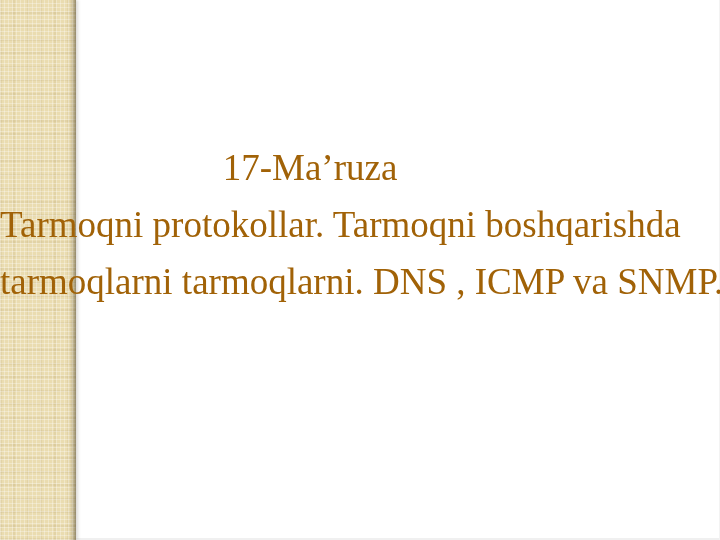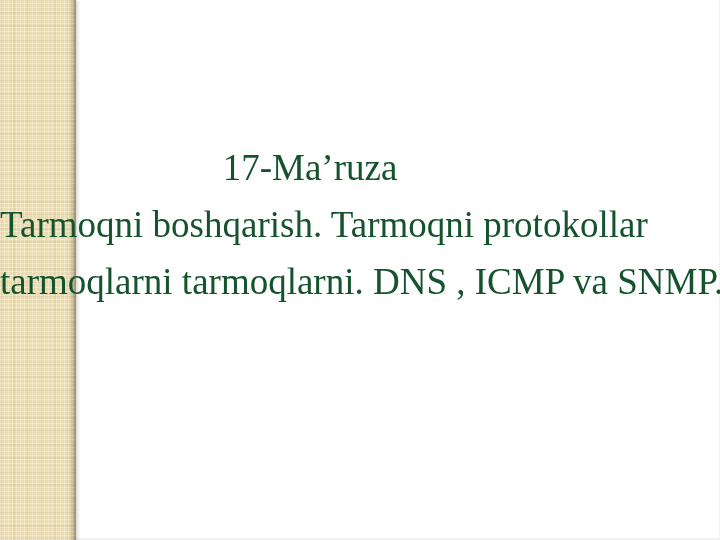--- a/index.html
+++ b/index.html
@@ -47,35 +47,35 @@
       rgba(100,88,58,0.25) 55%,
       rgba(75,66,45,0.55) 100%);
   }
   
   .text-block {
     position: absolute;
     left: 0;
     top: 139px;
     width: 620px;
     text-align: center;
-    color: #14532d;
+    color: #a16207;
     font-size: 37px;
     line-height: 57px;
     white-space: nowrap;
   }
   .text-line {
     display: block;
   }
 </style>
 </head>
 <body>
 
 <div class="slide">
 
   <div class="stripe"></div>
 
   <div class="text-block">
     <span class="text-line">17-Ma’ruza</span>
-    <span class="text-line">Tarmoqni boshqarish. Tarmoqni protokollar</span>
+    <span class="text-line">Tarmoqni protokollar. Tarmoqni boshqarishda</span>
     <span class="text-line">tarmoqlarni tarmoqlarni. DNS , ICMP va SNMP.</span>
   </div>
 
 </div>
 
 </body></html>

